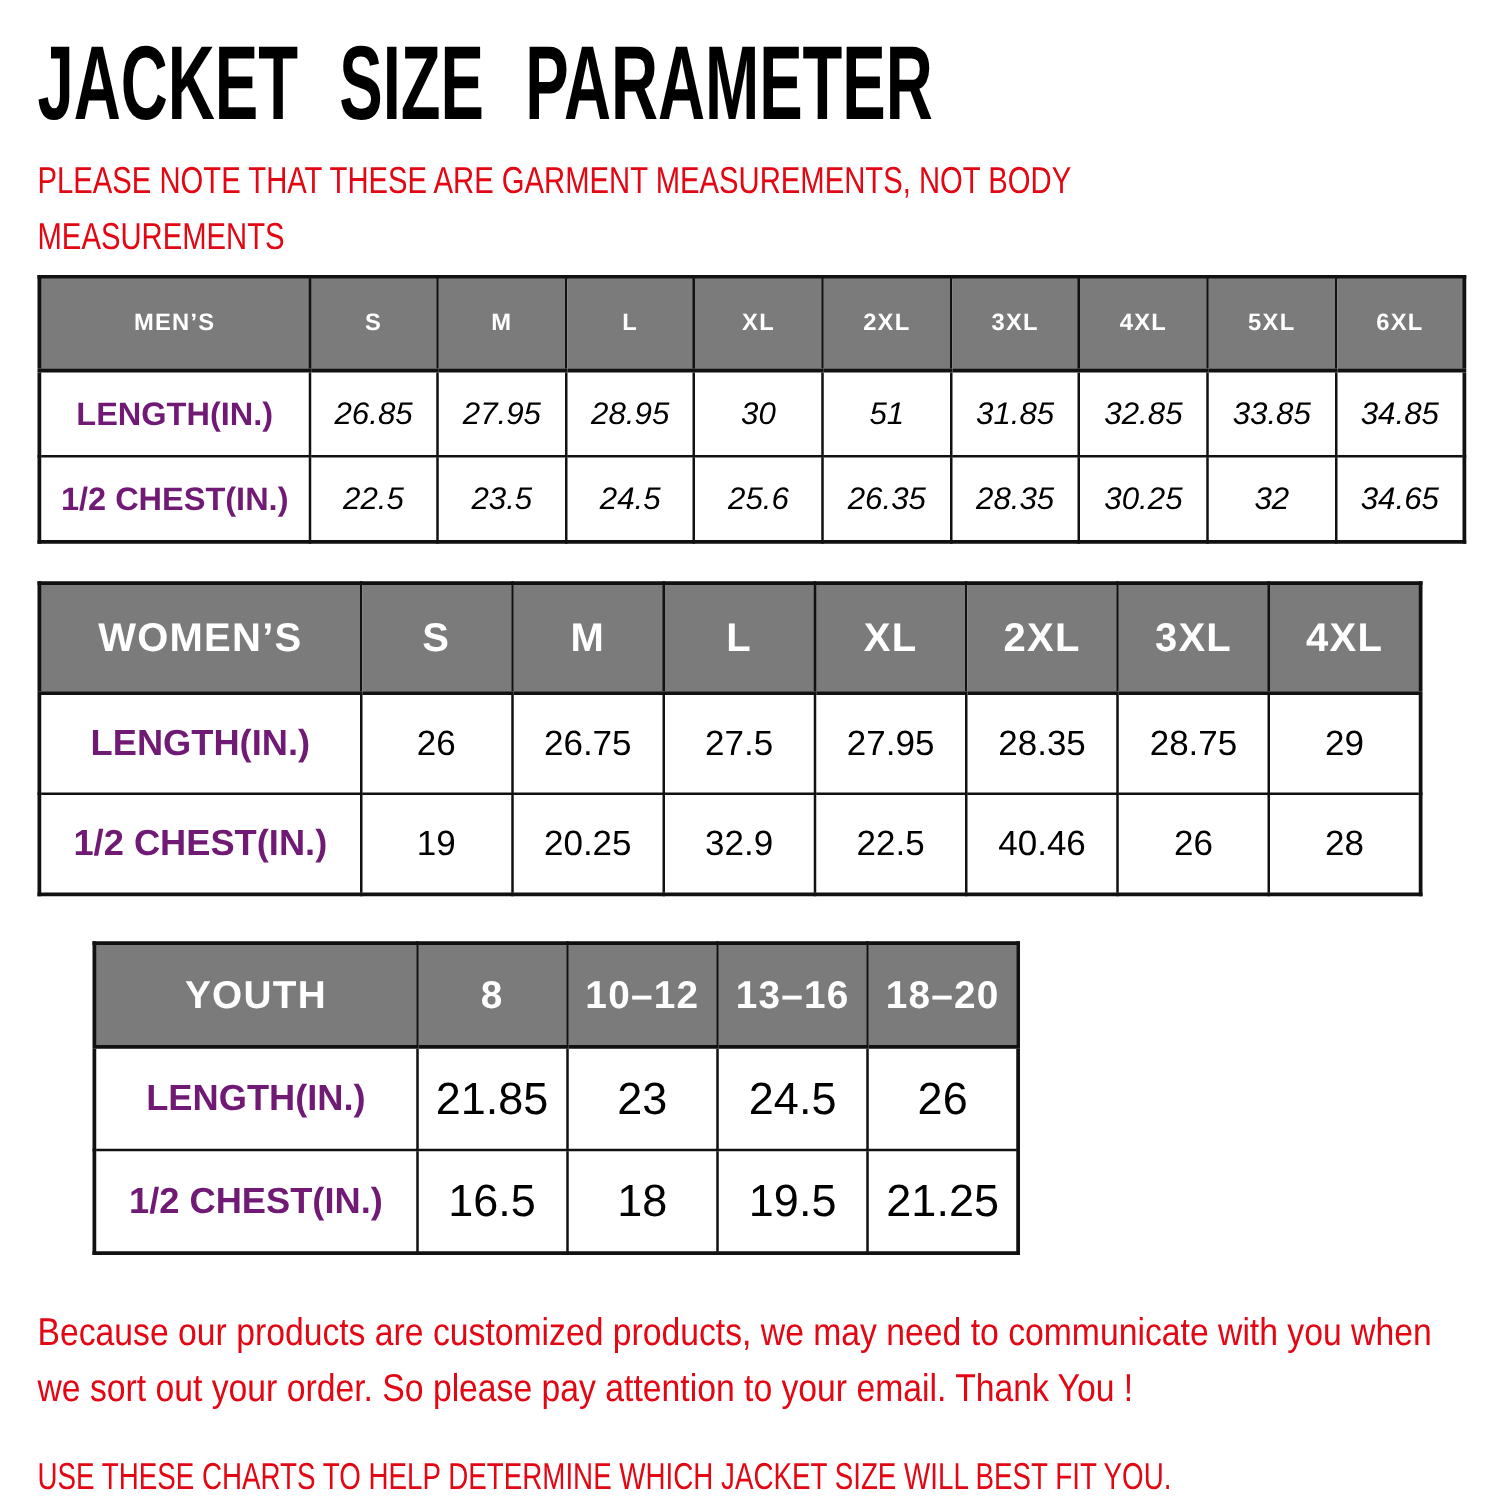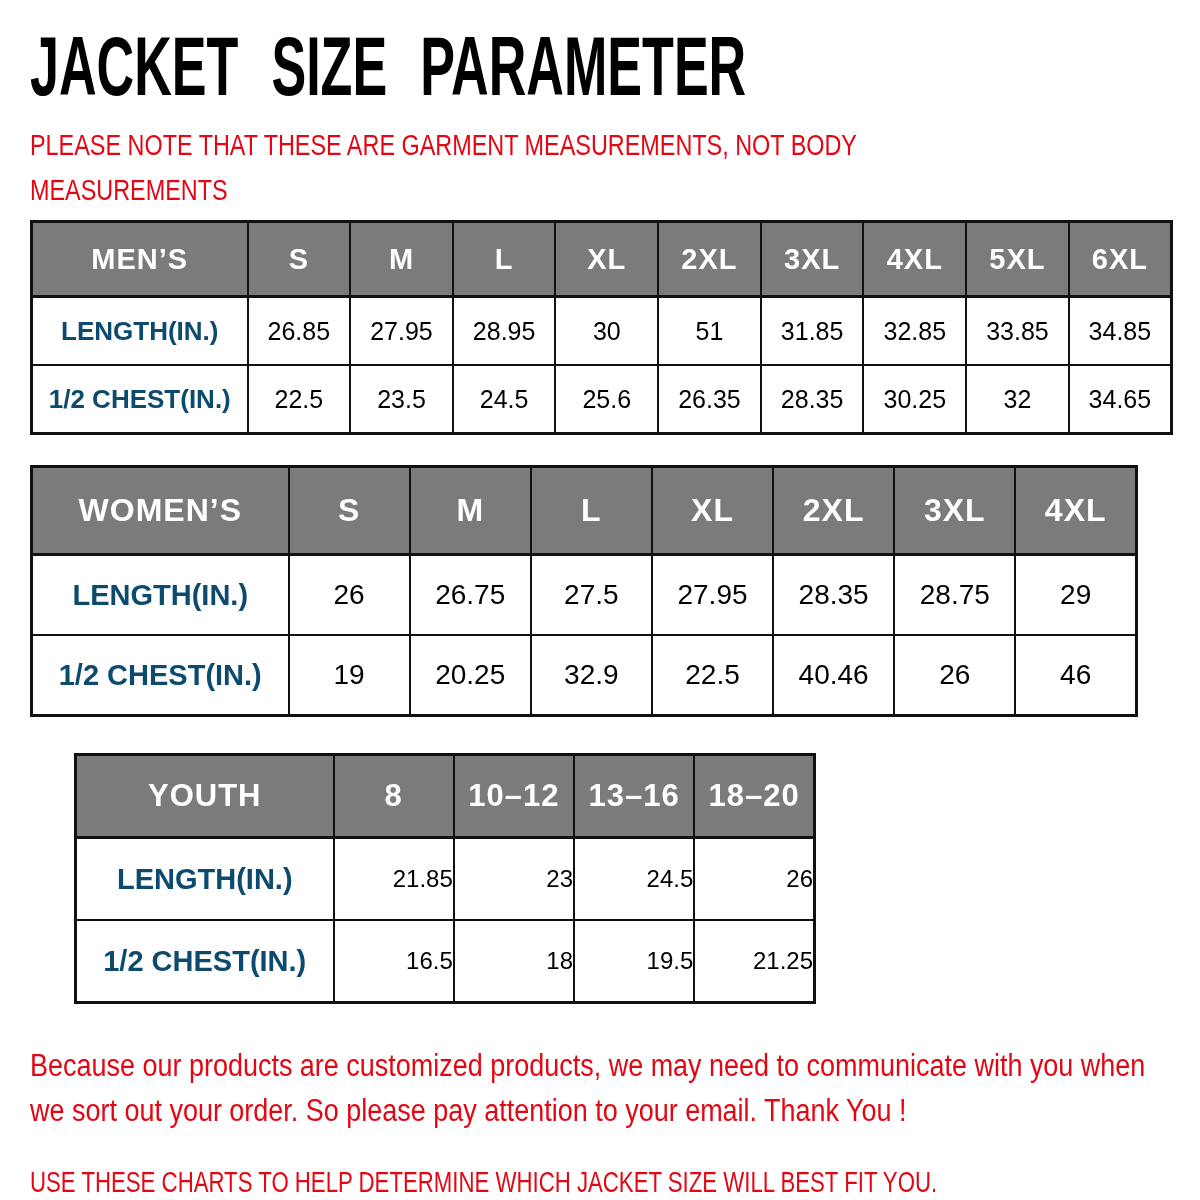--- a/index.html
+++ b/index.html
@@ -63,46 +63,46 @@
   }
   .size-table thead th {
     background: #7b7b7b;
     color: #ffffff;
     font-weight: bold;
     letter-spacing: 1px;
     border-bottom: 3px solid #111;
   }
   .size-table tbody th {
     background: #ffffff;
-    color: #0c4a6e;
+    color: #701a75;
     font-weight: bold;
   }
   .size-table tbody td {
     background: #ffffff;
     color: #000;
     font-weight: normal;
   }
 
   .size-table.mens  { width: 1143px; }
   .size-table.mens  col.label-col { width: 216px; }
-  .size-table.mens  thead th { height: 72px; font-size: 29px; }
+  .size-table.mens  thead th { height: 72px; font-size: 19px; }
   .size-table.mens  tbody th { height: 66px; font-size: 26px; }
-  .size-table.mens  tbody td { font-size: 25px; }
+  .size-table.mens  tbody td { font-size: 25px; font-style: italic; }
 
   .size-table.womens { width: 1108px; margin-top: 30px; padding-left: 28px; }
   .size-table.womens col.label-col { width: 257px; }
   .size-table.womens thead th { height: 85px; font-size: 32px; }
   .size-table.womens tbody th { height: 78px; font-size: 29px; }
   .size-table.womens tbody td { font-size: 28px; }
 
   .size-table.youth { width: 742px; margin-top: 36px; margin-left: 44px; }
   .size-table.youth col.label-col { width: 258px; }
   .size-table.youth thead th { height: 80px; font-size: 31px; }
   .size-table.youth tbody th { height: 80px; font-size: 29px; }
-  .size-table.youth tbody td { font-size: 24px; text-align: right; }
+  .size-table.youth tbody td { font-size: 36px; }
 
   
   .footer-para {
     margin: 40px 0 0 0;
     width: 1320px;
     font-size: 31px;
     line-height: 1.45;
     color: #e30613;
     transform: scaleX(0.87);
     transform-origin: left top;
@@ -217,21 +217,21 @@
             <td>29</td>
           </tr>
           <tr>
             <th scope="row">1/2 CHEST(IN.)</th>
             <td>19</td>
             <td>20.25</td>
             <td>32.9</td>
             <td>22.5</td>
             <td>40.46</td>
             <td>26</td>
-            <td>46</td>
+            <td>28</td>
           </tr>
         </tbody>
       </table>
       <table class="size-table youth">
         <colgroup>
           <col class="label-col">
           <col>
           <col>
           <col>
           <col>

